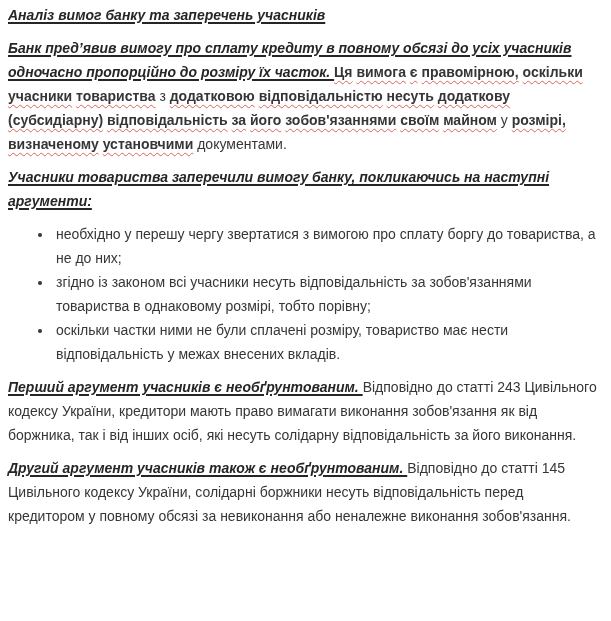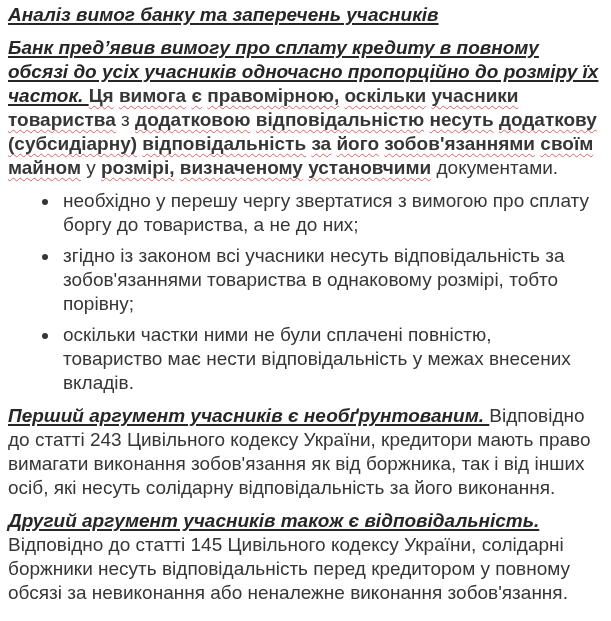--- a/index.html
+++ b/index.html
@@ -2,21 +2,21 @@
 <html lang="uk"><head>
 <meta charset="utf-8">
 <style>
   html, body { margin: 0; padding: 0; background: #ffffff; }
   .doc {
     width: 611px;
     min-height: 621px;
     box-sizing: border-box;
     padding: 3px 8px 8px 8px;
     font-family: "Liberation Sans", "DejaVu Sans", sans-serif;
-    font-size: 19px;
+    font-size: 14px;
     line-height: 24px;
     color: #363636;
     cursor: text;
   }
   .doc p { margin: 0 0 9px 0; }
   .lead {
     font-weight: bold;
     font-style: italic;
     color: #262626;
     text-decoration: underline;
@@ -30,43 +30,46 @@
     text-decoration-thickness: 1px;
     text-decoration-skip-ink: none;
     text-underline-offset: 3px;
     font-weight: bold;
   }
   ul.args {
     margin: 0 0 9px 0;
     padding: 0 0 0 45px;
     list-style: disc outside;
   }
-  ul.args li { margin: 7px; padding-left: 3px; }
+  ul.args li { margin: 0; padding-left: 3px; }
 </style>
 </head>
 <body>
 
 <div class="doc">
 
   <p>
     <span class="lead">Аналіз вимог банку та заперечень учасників</span>
   </p>
 
   <p>
     <span class="lead">Банк пред’явив вимогу про сплату кредиту в повному обсязі до усіх учасників одночасно пропорційно до розміру їх часток. </span><span><span class="sp">Ця</span><span> </span><span class="sp">вимога</span><span> </span><span class="sp">є</span><span> </span><span class="sp">правомірною,</span><span> </span><span class="sp">оскільки</span><span> </span><span class="sp">учасники</span><span> </span><span class="sp">товариства</span><span> з </span><span class="sp">додатковою</span><span> </span><span class="sp">відповідальністю</span><span> </span><span class="sp">несуть</span><span> </span><span class="sp">додаткову</span><span> </span><span class="sp">(субсидіарну)</span><span> </span><span class="sp">відповідальність</span><span> </span><span class="sp">за</span><span> </span><span class="sp">його</span><span> </span><span class="sp">зобов'язаннями</span><span> </span><span class="sp">своїм</span><span> </span><span class="sp">майном</span><span> у </span><span class="sp">розмірі,</span><span> </span><span class="sp">визначеному</span><span> </span><span class="sp">установчими</span><span> документами.</span></span>
   </p>
 
+  <p>
+    <span class="lead">Учасники товариства заперечили вимогу банку, покликаючись на наступні аргументи:</span>
+  </p>
 
   <ul class="args">
     <li>необхідно у перешу чергу звертатися з вимогою про сплату боргу до товариства, а не до них;</li>
     <li>згідно із законом всі учасники несуть відповідальність за зобов'язаннями товариства в однаковому розмірі, тобто порівну;</li>
-    <li>оскільки частки ними не були сплачені повністю, товариство має нести відповідальність у межах внесених вкладів.</li>
+    <li>оскільки частки ними не були сплачені розміру, товариство має нести відповідальність у межах внесених вкладів.</li>
   </ul>
 
   <p>
     <span class="lead">Перший аргумент учасників є необґрунтованим. </span><span>Відповідно до статті 243 Цивільного кодексу України, кредитори мають право вимагати виконання зобов'язання як від боржника, так і від інших осіб, які несуть солідарну відповідальність за його виконання.</span>
   </p>
 
   <p>
-    <span class="lead">Другий аргумент учасників також є відповідальність. </span><span>Відповідно до статті 145 Цивільного кодексу України, солідарні боржники несуть відповідальність перед кредитором у повному обсязі за невиконання або неналежне виконання зобов'язання.</span>
+    <span class="lead">Другий аргумент учасників також є необґрунтованим. </span><span>Відповідно до статті 145 Цивільного кодексу України, солідарні боржники несуть відповідальність перед кредитором у повному обсязі за невиконання або неналежне виконання зобов'язання.</span>
   </p>
 
 </div>
 
 </body></html>

